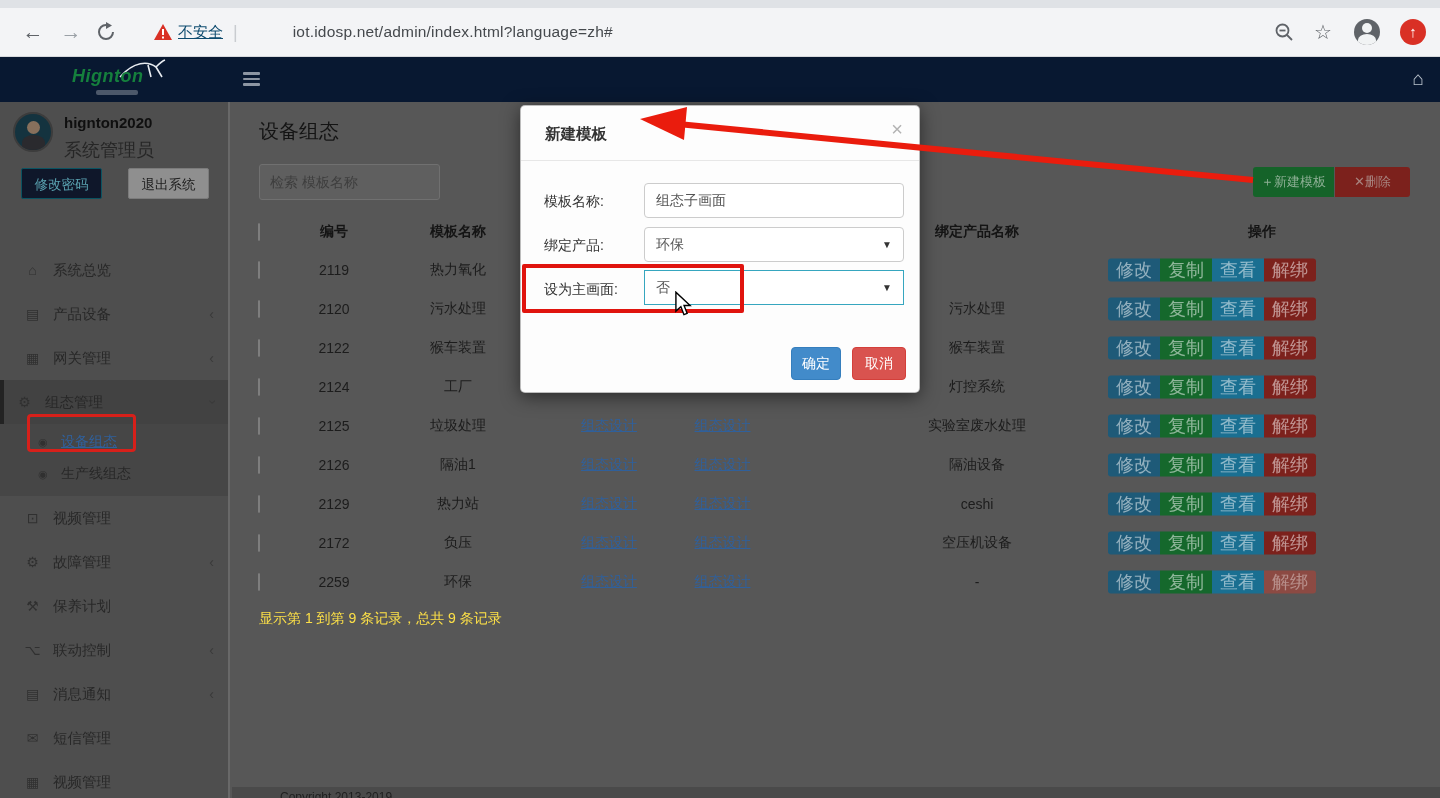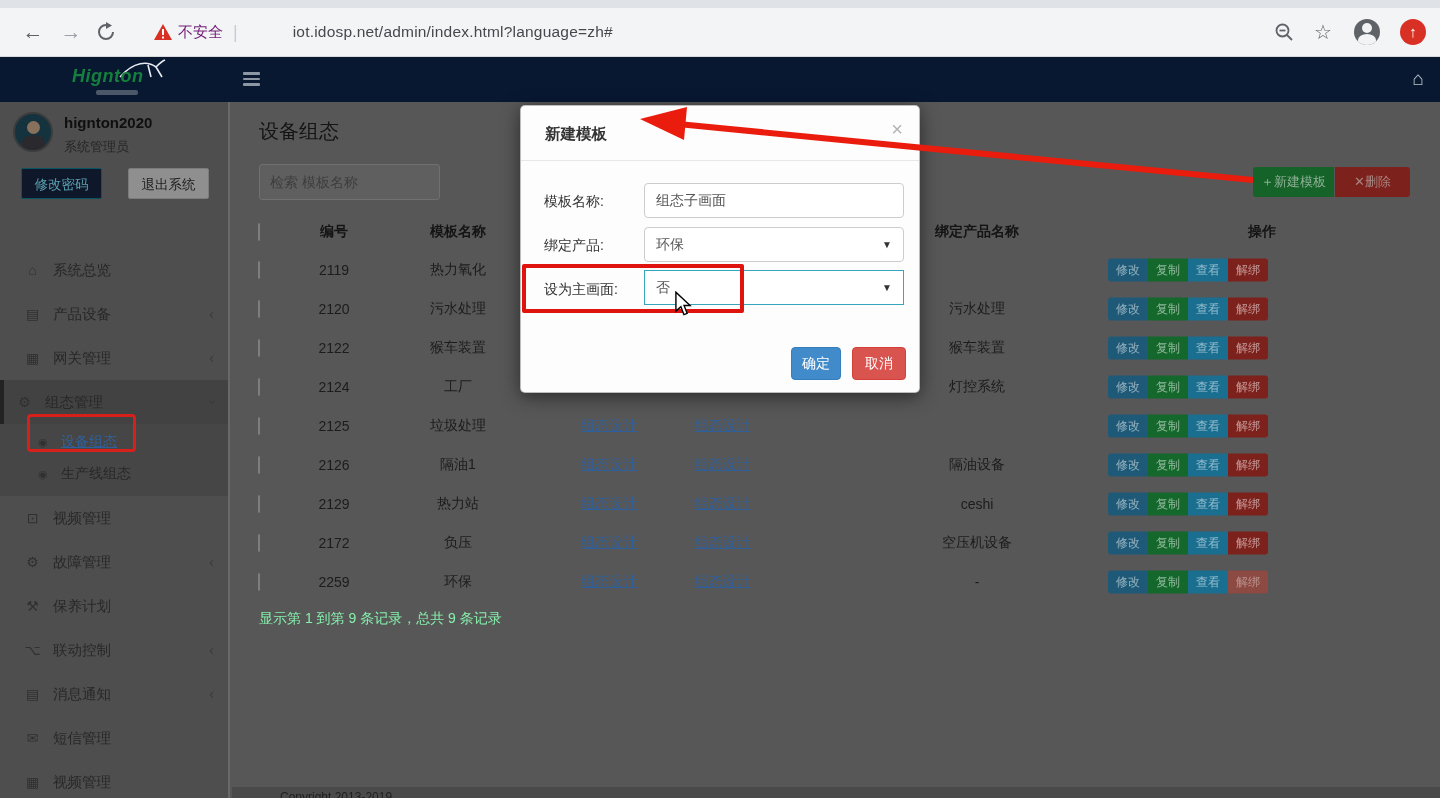--- a/index.html
+++ b/index.html
@@ -13,21 +13,21 @@
   
   .chrome { position:absolute; top:0; left:0; width:1440px; height:57px;
             background:#f3f4f6; border-bottom:1px solid #d7d9dc; z-index:5; }
   .chrome-strip { height:8px; background:#dfe2e6; }
   .chrome-bar { height:48px; display:flex; align-items:center; padding:0 14px; }
   .nav-ico { font-size:21px; color:#5f6368; width:38px; text-align:center; cursor:default; }
   .nav-ico.fwd { color:#9aa0a6; }
   .reload-svg { width:20px; height:20px; margin:0 10px 0 6px; }
   .warn-wrap { display:flex; align-items:center; margin-left:28px; }
   .warn-tri { width:18px; height:16px; margin-right:6px; }
-  .warn-text { color:#701a75; font-size:15px; }
+  .warn-text { color:#0c4a6e; font-size:15px;text-decoration:underline; }
   .url-sep { color:#c9ccd0; font-size:18px; margin:0 10px; }
   .url-text { color:#45494d; font-size:15.5px; letter-spacing:0.2px;padding-left:45px; }
   .chrome-right { margin-left:auto; display:flex; align-items:center; gap:20px; }
   .mag-svg, .star-glyph { width:20px; height:20px; }
   .star-glyph { font-size:20px; color:#5f6368; line-height:20px; }
   .avatar-chrome { width:26px; height:26px; border-radius:50%; background:#5f6368; position:relative; overflow:hidden; }
   .avatar-chrome::before { content:""; position:absolute; left:8px; top:4px; width:10px; height:10px; border-radius:50%; background:#f1f3f4; }
   .avatar-chrome::after { content:""; position:absolute; left:4px; top:15px; width:18px; height:12px; border-radius:50% 50% 0 0; background:#f1f3f4; }
   .update-badge { width:26px; height:26px; border-radius:50%; background:#d93025; color:#fff;
                   font-size:15px; font-weight:bold; text-align:center; line-height:26px; }
@@ -43,21 +43,21 @@
   .home-ico { position:absolute; right:16px; top:11px; color:#b9c2cc; font-size:19px; cursor:pointer; }
 
   
   .sidebar { position:absolute; top:102px; left:0; bottom:0; width:230px; background:#4e4e4e; border-right:2px solid #686868; z-index:2; }
   .user-panel { position:relative; height:64px; }
   .user-avatar { position:absolute; left:13px; top:10px; width:40px; height:40px; border-radius:50%;
                  background:#14333f; overflow:hidden; border:2px solid #3c3c3c; }
   .user-avatar::before { content:""; position:absolute; left:12px; top:7px; width:13px; height:13px; border-radius:50%; background:#87705c; }
   .user-avatar::after { content:""; position:absolute; left:7px; top:21px; width:23px; height:16px; border-radius:50% 50% 0 0; background:#2a2a2e; }
   .user-name { position:absolute; left:64px; top:12px; font-size:15px; font-weight:bold; color:#0f0f0f; }
-  .user-role { position:absolute; left:64px; top:36px; font-size:13px; color:#262626; }
+  .user-role { position:absolute; left:64px; top:36px; font-size:18px; color:#262626; }
   .side-btns { position:absolute; top:66px; left:0; width:230px; height:34px; }
   .btn-chgpwd { position:absolute; left:21px; top:0; width:81px; height:31px; background:#0f172a; color:#5aa3b1;
                 font-size:13.5px; text-align:center; line-height:31px; border:1px solid #0a5361; border-radius:2px; cursor:pointer; }
   .btn-logout { position:absolute; left:128px; top:0; width:81px; height:31px; background:#8f8f8f; color:#1d1d1d;
                 font-size:13.5px; text-align:center; line-height:31px; border:1px solid #7b7b7b; border-radius:2px; cursor:pointer; }
   .menu { position:absolute; top:146px; left:0; width:228px; }
   .mi { height:44px; display:flex; align-items:center; padding:0 14px 0 24px; color:#282828; font-size:14.5px; cursor:pointer; }
   .mi .ico { width:17px; margin-right:12px; font-size:14px; color:#303030; text-align:center; }
   .mi .chev { margin-left:auto; color:#3a3a3a; font-size:14px; }
   .mi.active { background:#424242; border-left:4px solid #232323; padding-left:12px; }
@@ -85,29 +85,29 @@
   .col-id   { left:54px; width:96px; }
   .col-name { left:146px; width:160px; }
   .col-l1   { left:303px; width:148px; }
   .col-l2   { left:418px; width:145px; }
   .col-prod { left:566px; width:358px; }
   .col-act  { left:876px; width:140px; text-align:left; }
   .col-act-h{ left:930px; width:200px; }
   .chk { width:13px; height:13px; background:#5f5f5f; border:1px solid #7e7e7e; border-radius:2px; cursor:pointer; }
   a.design-link { color:#30609b; text-decoration:underline; cursor:pointer; }
   .act-group { display:flex; }
-  .abtn { height:23px; padding:0 8px; font-size:12px; line-height:23px; cursor:pointer; color:rgba(255,255,255,0.52); }
+  .abtn { height:23px; padding:0 8px; font-size:18px; line-height:23px; cursor:pointer; color:rgba(255,255,255,0.52); }
   .abtn:first-child { border-radius:3px 0 0 3px; }
   .abtn:last-child  { border-radius:0 3px 3px 0; }
   .a-edit { background:#1e5a78; }
   .a-copy { background:#15682c; }
   .a-view { background:#1a6f91; }
   .a-unbind { background:#7c211c; }
   .a-unbind.disabled { background:#8c4a43; color:rgba(255,255,255,0.38); }
-  .summary { position:absolute; left:27px; top:508px; font-size:14px; color:#86efac;text-align:center; }
+  .summary { position:absolute; left:27px; top:508px; font-size:14px; color:#fde047;text-align:center; }
   .foot-bar { position:absolute; left:0; right:0; bottom:0; height:11px; background:#4a4a4a; overflow:hidden; }
   .foot-bar span { display:block; margin:3px 0 0 48px; font-size:12px; color:#1f1f1f; }
 
   
   .modal { position:absolute; left:520px; top:105px; width:400px; height:288px; background:#fdfdfd;
            border:1px solid rgba(0,0,0,0.25); border-radius:5px; box-shadow:0 4px 18px rgba(0,0,0,0.5); z-index:10; }
   .modal-head { position:relative; height:55px; border-bottom:1px solid #e7e7e7; }
   .modal-title { position:absolute; left:24px; top:18px; font-size:15.5px; font-weight:bold; color:#333; }
   .modal-close { position:absolute; right:16px; top:12px; font-size:20px; color:#b3b3b3; cursor:pointer; }
   .f-label { position:absolute; left:23px; font-size:14px; color:#333; }
@@ -334,20 +334,21 @@
             <span class="abtn a-unbind">解绑</span>
           </span>
         </span>
       </div>
       <div class="trow" style="top: 304px;">
         <span class="cell col-chk"><span class="chk"></span></span>
         <span class="cell col-id">2125</span>
         <span class="cell col-name">垃圾处理</span>
         <span class="cell col-l1"><a class="design-link">组态设计</a></span>
         <span class="cell col-l2"><a class="design-link">组态设计</a></span>
+        <span class="cell col-prod">实验室废水处理</span>
         <span class="cell col-act">
           <span class="act-group">
             <span class="abtn a-edit">修改</span>
             <span class="abtn a-copy">复制</span>
             <span class="abtn a-view">查看</span>
             <span class="abtn a-unbind">解绑</span>
           </span>
         </span>
       </div>
       <div class="trow" style="top: 343px;">

